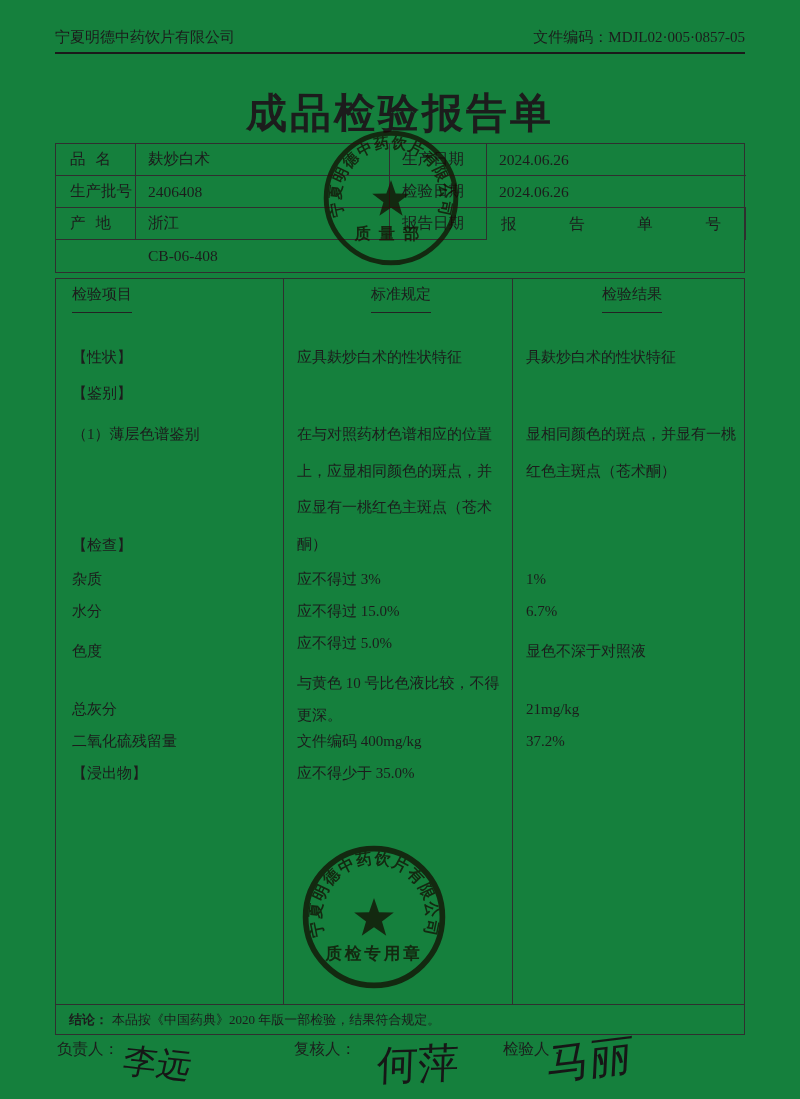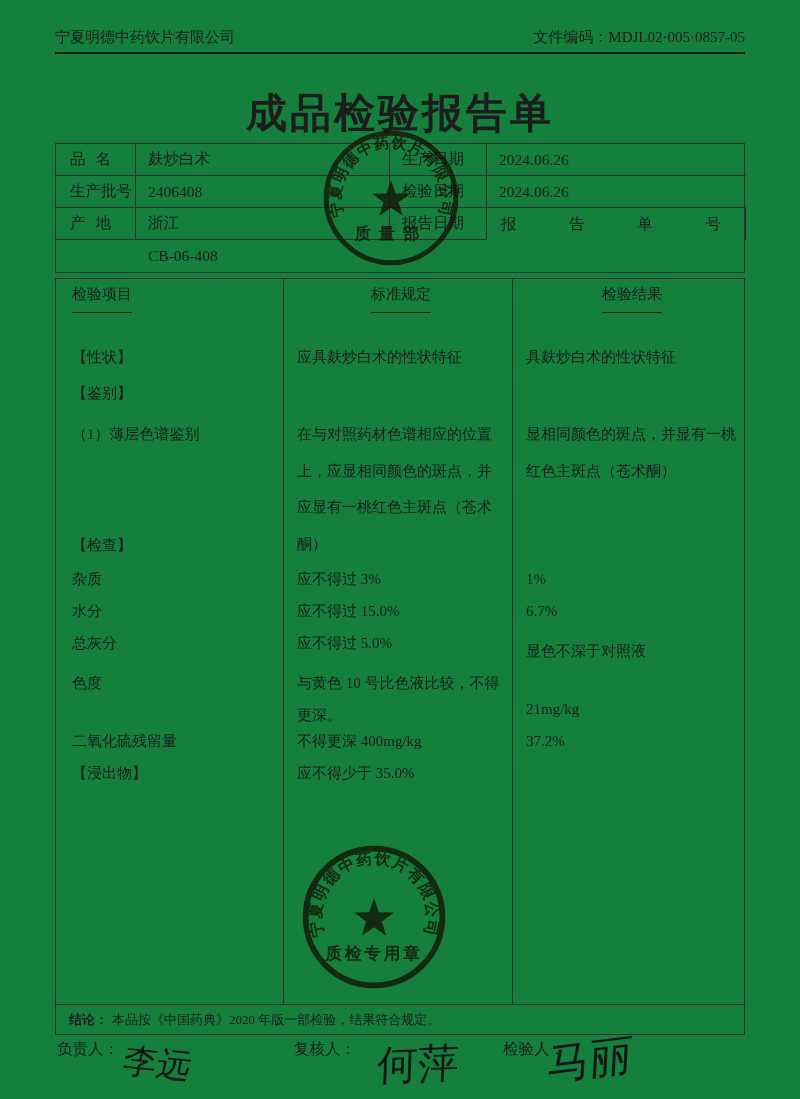--- a/index.html
+++ b/index.html
@@ -125,41 +125,41 @@
         <div class="blk h40">
             <span class="hu">检验项目</span>
           </div>
         <div class="blk h20"></div>
         <div class="blk h36">【性状】</div>
         <div class="blk h36">【鉴别】</div>
         <div class="blk h116">（1）薄层色谱鉴别</div>
         <div class="blk h36">【检查】</div>
         <div class="blk h32">杂质</div>
         <div class="blk h32">水分</div>
+        <div class="blk h66">色度</div>
         <div class="blk h32">总灰分</div>
-        <div class="blk h66">色度</div>
         <div class="blk h32">二氧化硫残留量</div>
         <div class="blk h32">【浸出物】</div>
         <div class="blk h215"></div>
       </div>
 
       <div class="col c2">
         <div class="blk h40 center">
             <span class="hu">标准规定</span>
           </div>
         <div class="blk h20"></div>
         <div class="blk h36">应具麸炒白术的性状特征</div>
         <div class="blk h36"></div>
         <div class="blk h116">在与对照药材色谱相应的位置上，应显相同颜色的斑点，并应显有一桃红色主斑点（苍术酮）</div>
         <div class="blk h36"></div>
         <div class="blk h32">应不得过 3%</div>
         <div class="blk h32">应不得过 15.0%</div>
         <div class="blk h32">应不得过 5.0%</div>
         <div class="blk h66">与黄色 10 号比色液比较，不得更深。</div>
-        <div class="blk h32">不得更深 400mg/kg</div>
+        <div class="blk h32">文件编码 400mg/kg</div>
         <div class="blk h32">应不得少于 35.0%</div>
         <div class="blk h215"></div>
       </div>
 
       <div class="col c3">
         <div class="blk h40 center">
             <span class="hu">检验结果</span>
           </div>
         <div class="blk h20"></div>
         <div class="blk h36">具麸炒白术的性状特征</div>

